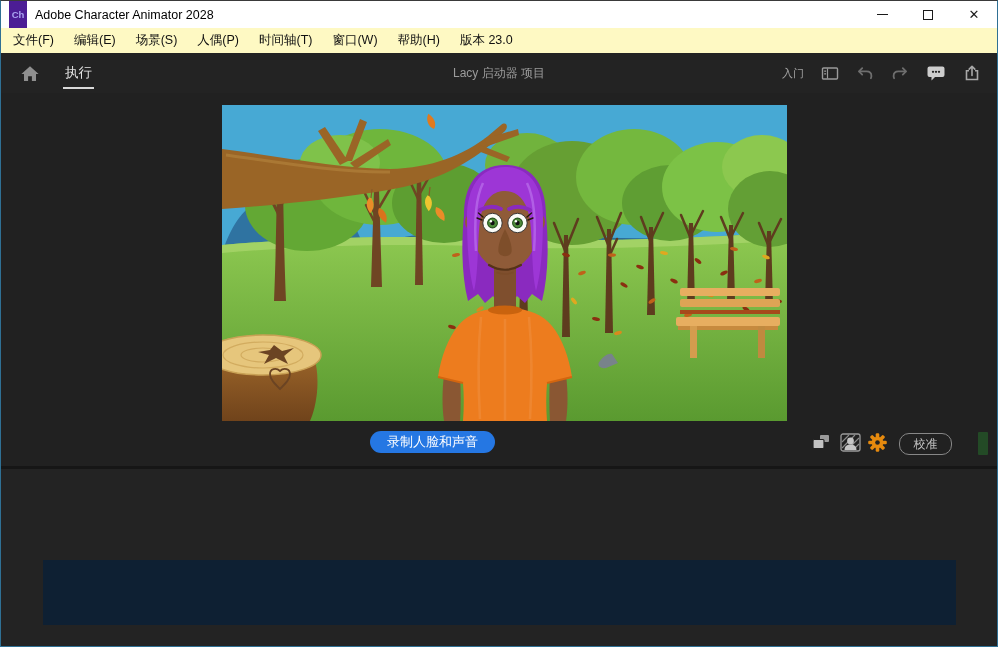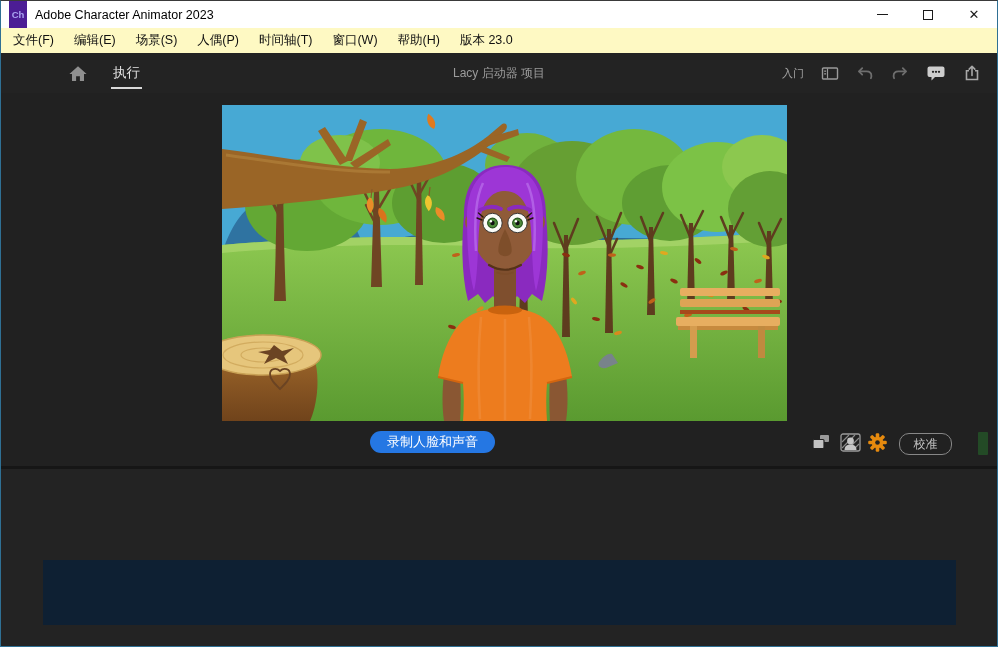--- a/index.html
+++ b/index.html
@@ -17,21 +17,21 @@
   .title-text { margin-left:8px; font-size:12.5px; color:#000; }
   .win-controls { margin-left:auto; display:flex; height:100%; }
   .win-btn { width:46px; height:100%; display:flex; align-items:center; justify-content:center; cursor:default; }
   .glyph-min { width:11px; height:1px; background:#1a1a1a; display:block; }
   .glyph-max { width:10px; height:10px; border:1px solid #1a1a1a; display:block; }
   .glyph-close { font-size:13px; color:#1a1a1a; line-height:1; }
   
   .menubar { height:25px; background:#fef9c3; display:flex; align-items:center; padding-left:2px; flex:0 0 auto; }
   .menu-item { font-size:12.5px; color:#111; padding:3px 10px; white-space:nowrap; }
   
-  .toolbar { height:40px; background:#232323; display:flex; align-items:center; position:relative; flex:0 0 auto;padding-left:48px; }
+  .toolbar { height:40px; background:#232323; display:flex; align-items:center; position:relative; flex:0 0 auto; }
   .home-btn { margin-left:19px; display:flex; align-items:center; }
   .tab { margin-left:23px; height:100%; display:flex; align-items:center; position:relative; padding:0 2px; }
   .tab-label { color:#e3e3e3; font-size:13.5px; }
   .tab::after { content:""; position:absolute; left:0; right:0; bottom:4px; height:2px; background:#d9d9d9; }
   .project-title { position:absolute; left:50%; transform:translateX(-50%); color:#9c9c9c; font-size:12px; }
   .toolbar-right { margin-left:auto; display:flex; align-items:center; gap:17px; padding-right:16px; }
   .gs-label { color:#a2a2a2; font-size:11px; }
   .tb-icon { display:flex; align-items:center; }
   
   .stage-panel { height:373px; background:#212121; position:relative; flex:0 0 auto; }
@@ -54,21 +54,21 @@
   .bottom-panel { flex:1 1 auto; background:#232323; position:relative; }
   .timeline-block { position:absolute; left:42px; top:91px; width:913px; height:65px; background:#0e2033; }
 </style>
 </head>
 <body>
 
 <div class="window">
 
   <div class="titlebar">
     <div class="app-logo">Ch</div>
-    <div class="title-text">Adobe Character Animator 2023</div>
+    <div class="title-text">Adobe Character Animator 2028</div>
     <div class="win-controls">
       <div class="win-btn">
           <span class="glyph-min"></span>
         </div>
       <div class="win-btn">
           <span class="glyph-max"></span>
         </div>
       <div class="win-btn">
           <span class="glyph-close">✕</span>
         </div>

